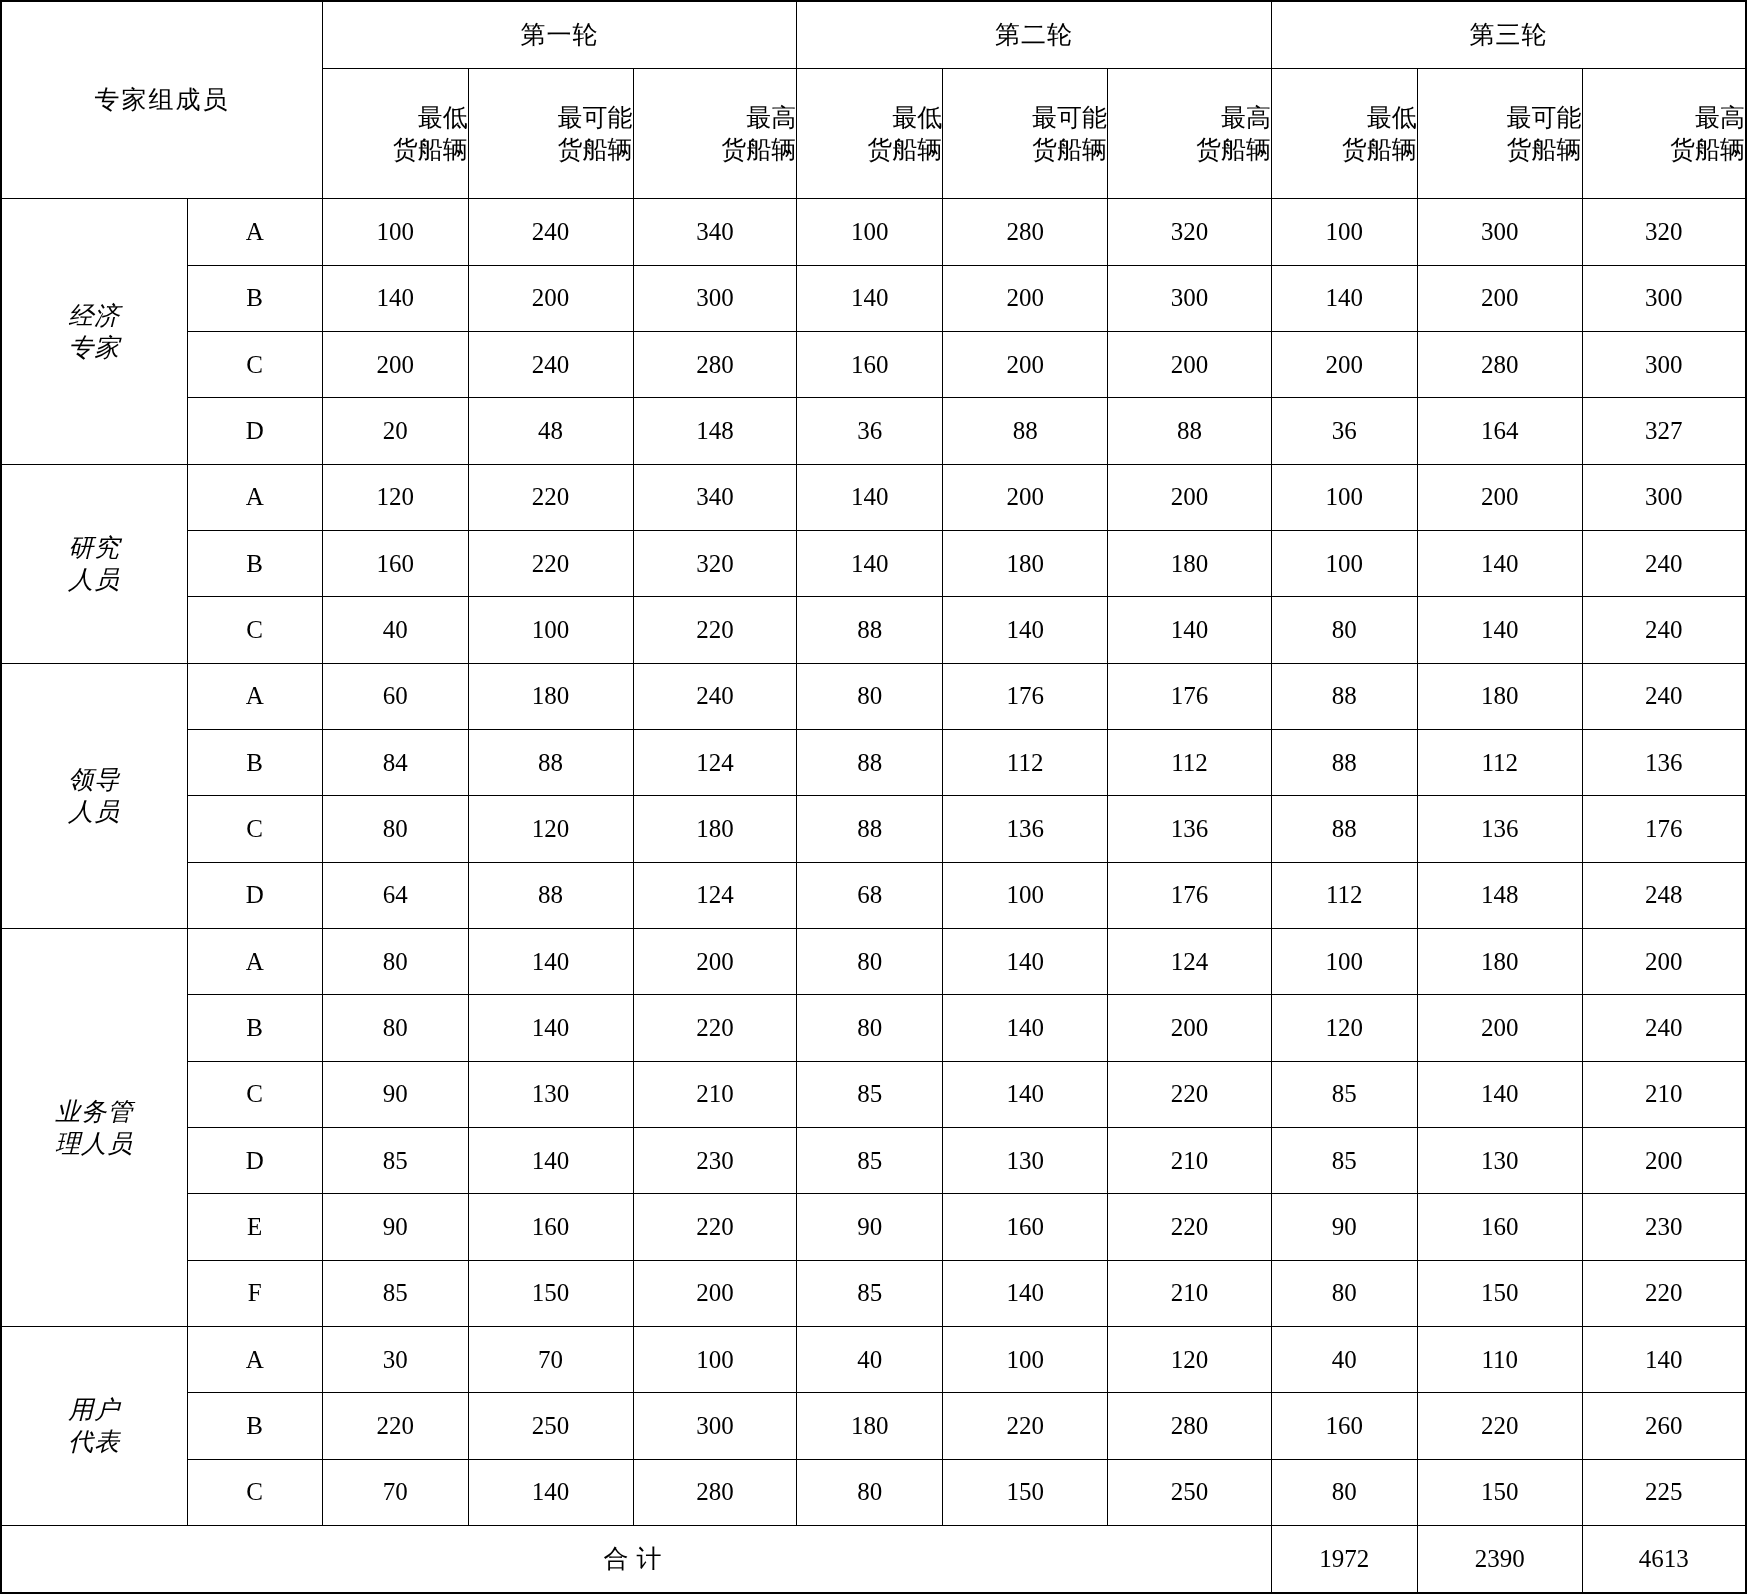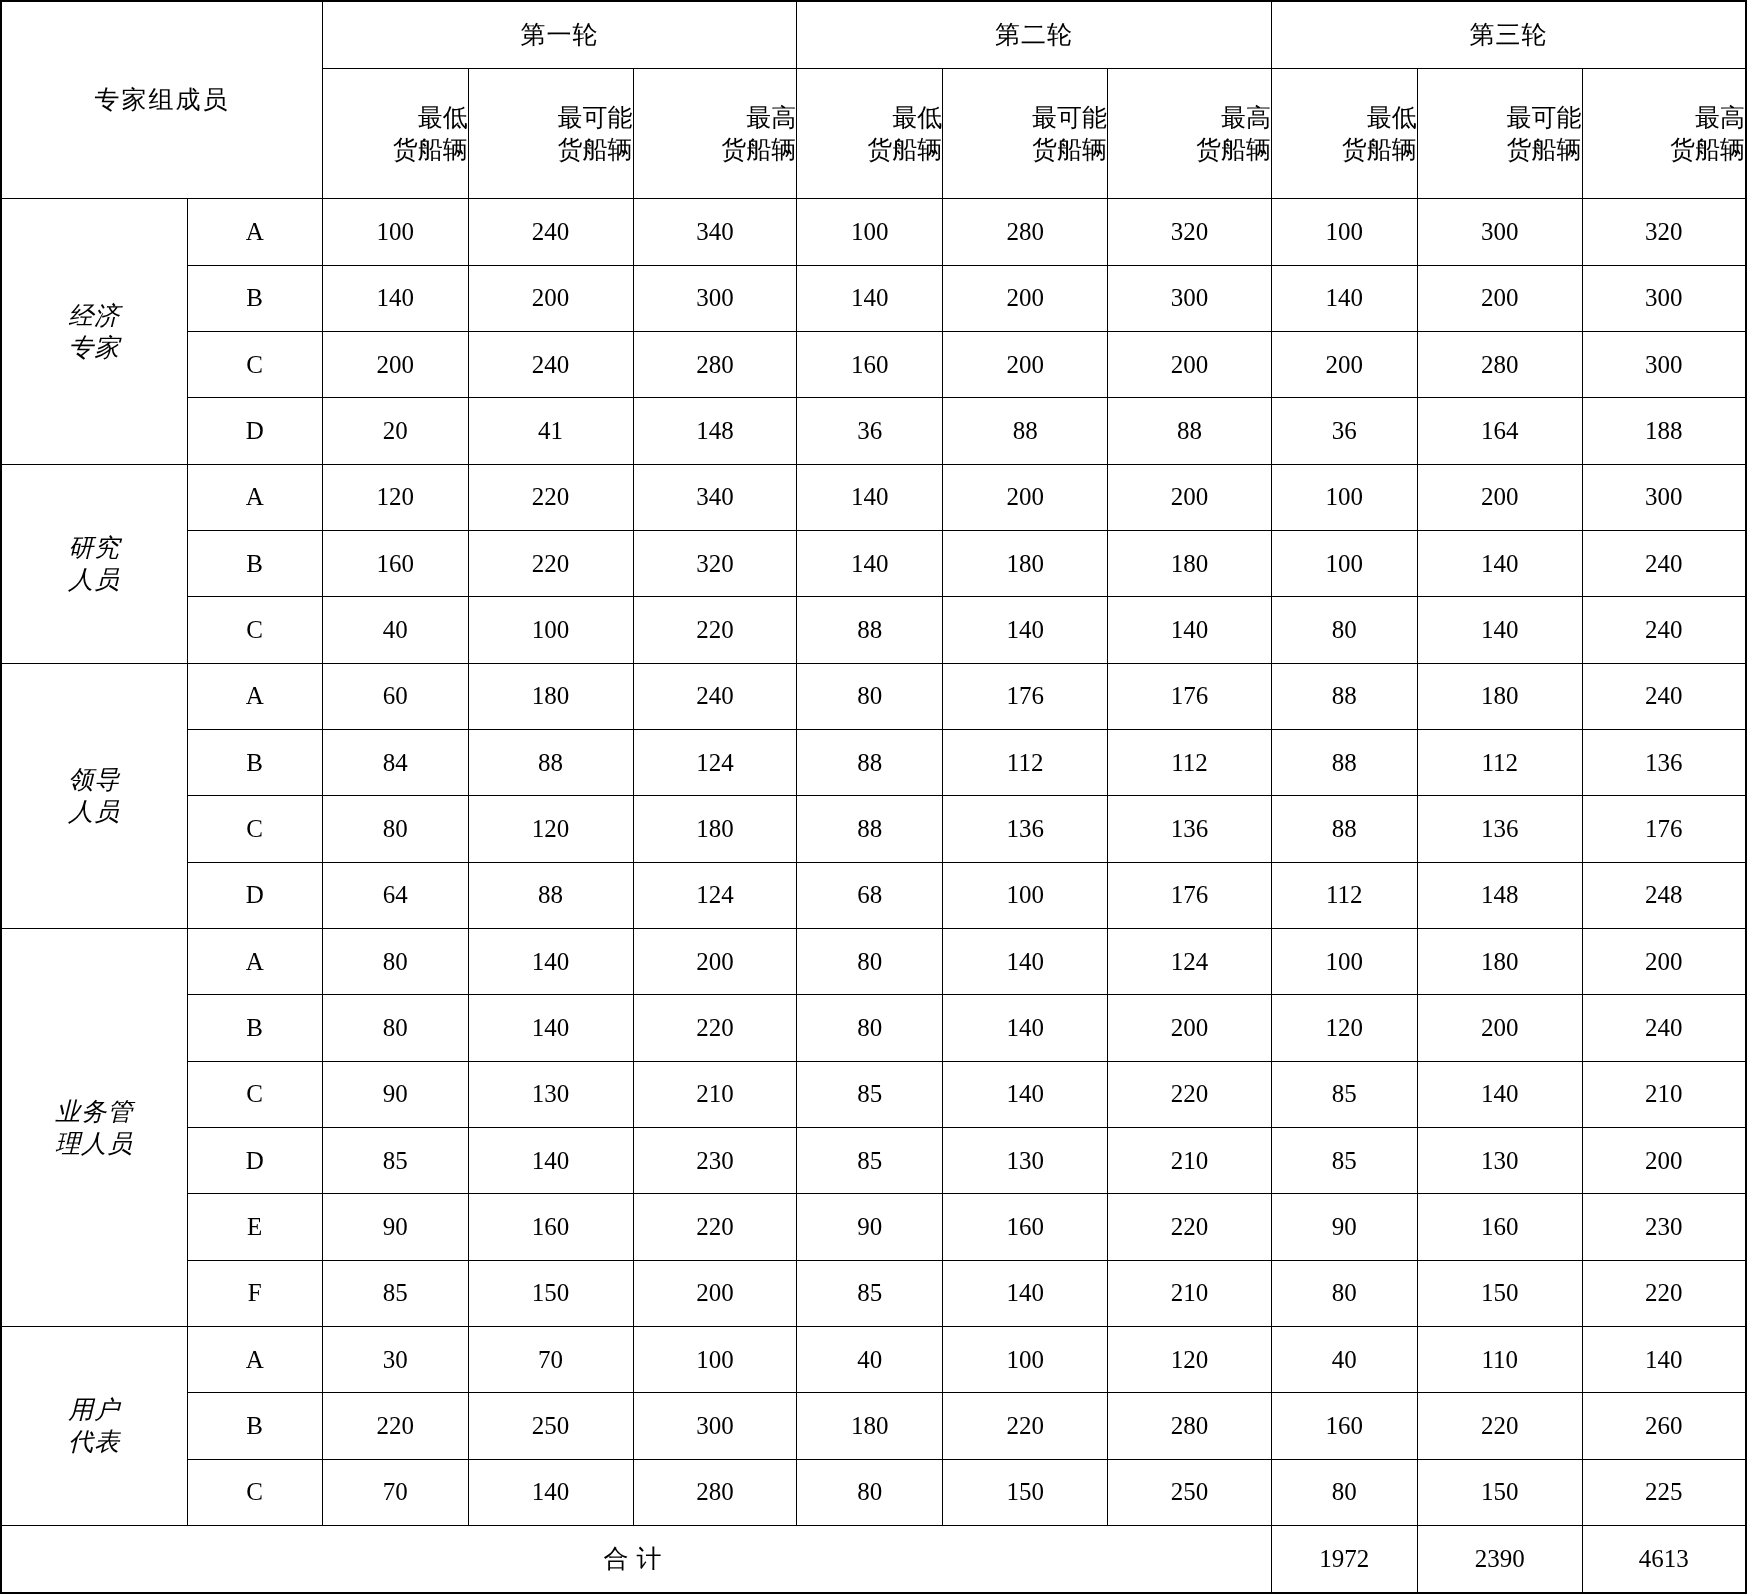--- a/index.html
+++ b/index.html
@@ -169,28 +169,28 @@
         <td class="val">160</td>
         <td class="val">200</td>
         <td class="val">200</td>
         <td class="val">200</td>
         <td class="val">280</td>
         <td class="val">300</td>
       </tr>
       <tr>
         <td class="member">D</td>
         <td class="val">20</td>
-        <td class="val">41</td>
+        <td class="val">48</td>
         <td class="val">148</td>
         <td class="val">36</td>
         <td class="val">88</td>
         <td class="val">88</td>
         <td class="val">36</td>
         <td class="val">164</td>
-        <td class="val">188</td>
+        <td class="val">327</td>
       </tr>
 
       <tr>
         <td rowspan="3" class="grp grp-lines">
             <span>研究</span>
             <span>人员</span>
           </td>
         <td class="member">A</td>
         <td class="val">120</td>
         <td class="val">220</td>

